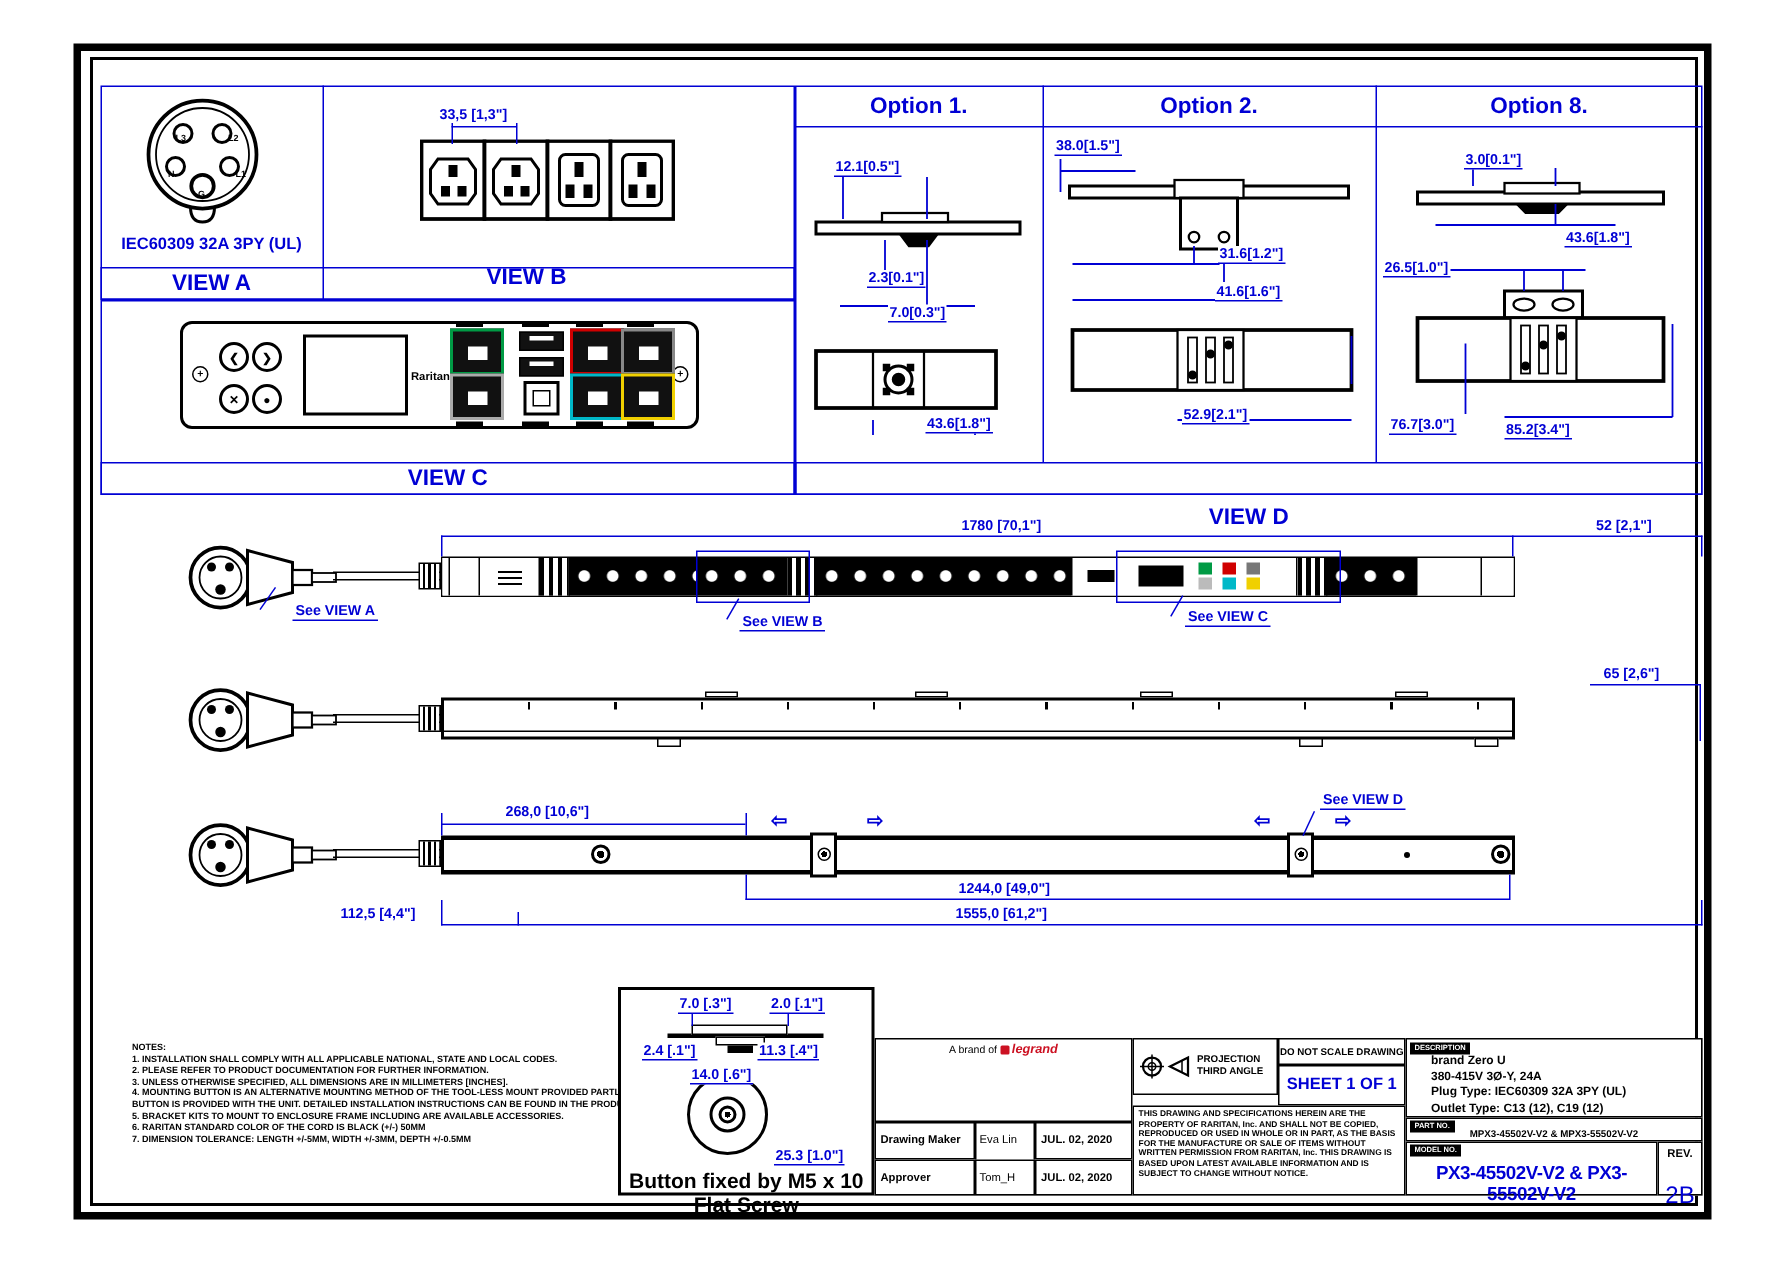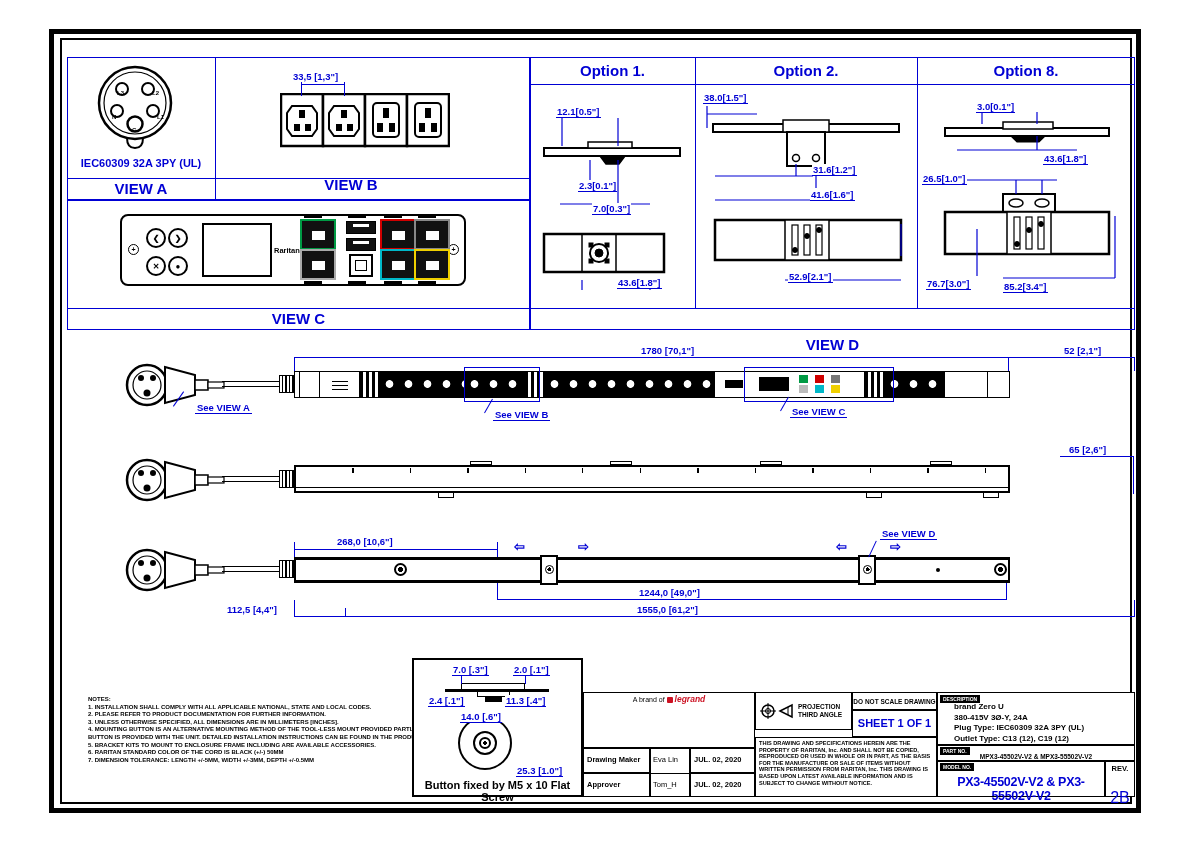--- a/index.html
+++ b/index.html
@@ -380,21 +380,21 @@
   <div class="vl" style="left:525px;top:675px;height:9px;"></div>
   <div class="abs" style="left:458px;top:716px;width:54px;height:54px;border:2px solid #000;border-radius:50%;background:#fff;"></div>
   <div class="abs" style="left:473px;top:731px;width:24px;height:24px;border:2px solid #000;border-radius:50%;background:#fff;"></div>
   <div class="abs" style="left:479px;top:737px;width:12px;height:12px;border:2px solid #000;border-radius:50%;background:radial-gradient(circle,#000 0 2px,#fff 2px);"></div>
   <span class="dim u" style="left:452px;top:664px;">7.0 [.3"]</span>
   <span class="dim u" style="left:513px;top:664px;">2.0 [.1"]</span>
   <span class="dim u" style="left:428px;top:695px;">2.4 [.1"]</span>
   <span class="dim u" style="left:505px;top:695px;">11.3 [.4"]</span>
   <span class="dim u" style="left:460px;top:711px;">14.0 [.6"]</span>
   <span class="dim u" style="left:516px;top:765px;">25.3 [1.0"]</span>
-  <div class="abs" style="left:413px;top:779px;width:169px;text-align:center;font-size:11px;font-weight:bold;color:#000;">Button fixed by M5 x 10 Flat Screw</div>
+  <div class="abs" style="left:413px;top:779px;width:169px;text-align:center;font-size:14px;font-weight:bold;color:#000;">Button fixed by M5 x 10 Flat Screw</div>
 
   <div class="abs" style="left:583px;top:692px;width:552px;height:105px;border:2.5px solid #000;"></div>
 
   <div class="cell" style="left:583px;top:692px;width:172px;height:56px;">
     <div style="text-align:center;font-size:7px;color:#000;margin-top:1px;">
       <span>A brand of</span>
       <span style="display:inline-block;width:6px;height:6px;background:#cc1122;border-radius:1px;vertical-align:-1px;"></span>
       <span style="color:#cc1122;font-weight:bold;font-style:italic;font-size:8.5px;">legrand</span>
     </div>
   </div>

